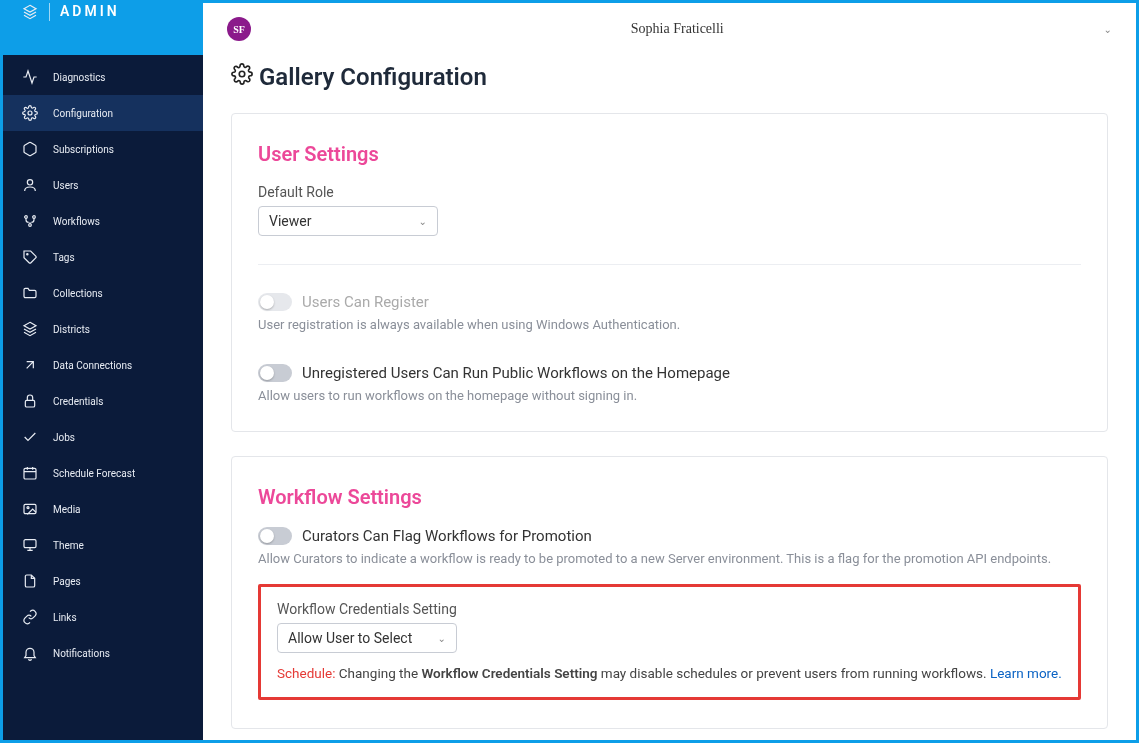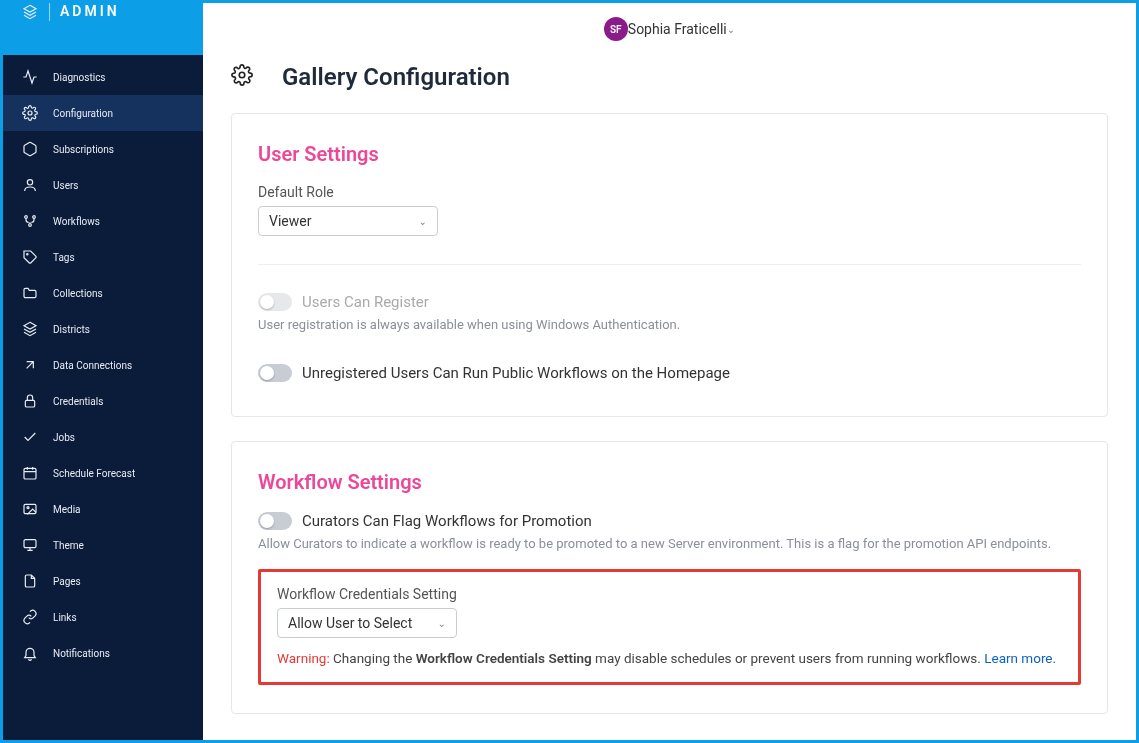--- a/index.html
+++ b/index.html
@@ -58,38 +58,39 @@
   .main {
     flex: 1;
     background: #fff;
     overflow-y: auto;
     position: relative;
   }
   .topbar {
     height: 52px;
     display: flex;
     align-items: center;
-    justify-content: center;
+    justify-content: space-between;
     padding: 0 24px;
     gap: 0;
+    font-family: Liberation Serif, serif;
   }
   .avatar {
     width: 24px; height: 24px;
     border-radius: 50%;
     background: #8b1a8b;
     color: #fff;
     font-size: 10px;
     font-weight: 600;
     display: flex; align-items:center; justify-content:center;
   }
   .user-name { font-size: 14px; color:#333; }
   .chev { color:#888; font-size:10px; }
   
   .content { padding: 0 28px 30px; }
-  .page-title-row { display:flex; align-items:center; gap:29px; margin: 8px 0 22px; }
+  .page-title-row { display:flex; align-items:flex-start; gap:6px; margin: 8px 0 22px; }
   .page-title-row svg { width:22px; height:22px; stroke:#222; fill:none; stroke-width:1.8; }
   .page-title { font-size: 24px; font-weight:600; color:#1f2a3a; }
   
   .card {
     border: 1px solid #e4e6ea;
     border-radius: 4px;
     padding: 28px 26px;
     margin-bottom: 24px;
   }
   .section-title { font-size:20px; font-weight:600; color:#ec4899; margin-bottom: 18px; }
@@ -345,20 +346,21 @@
 
         <div style="height:32px"></div>
 
         <div class="setting-block">
           <div class="toggle-row">
             <div class="toggle">
               <div class="knob"></div>
             </div>
             <span class="toggle-label">Unregistered Users Can Run Public Workflows on the Homepage</span>
           </div>
+          <div class="help-text">Allow users to run workflows on the homepage without signing in.</div>
         </div>
       </div>
 
       <div class="card">
         <h2 class="section-title">Workflow Settings</h2>
         <div class="setting-block">
           <div class="toggle-row">
             <div class="toggle">
               <div class="knob"></div>
             </div>
@@ -367,19 +369,19 @@
           <div class="help-text">Allow Curators to indicate a workflow is ready to be promoted to a new Server environment. This is a flag for the promotion API endpoints.</div>
         </div>
 
         <div class="highlight-box">
           <label class="field-label">Workflow Credentials Setting</label>
           <div class="select">
             <span>Allow User to Select</span>
             <span class="caret">⌄</span>
           </div>
           <div class="warning-line">
-            <span class="warn">Warning:</span><span> Changing the </span><span class="bold">Workflow Credentials Setting</span><span> may disable schedules or prevent users from running workflows. </span><span class="link">Learn more.</span>
+            <span class="warn">Schedule:</span><span> Changing the </span><span class="bold">Workflow Credentials Setting</span><span> may disable schedules or prevent users from running workflows. </span><span class="link">Learn more.</span>
           </div>
         </div>
       </div>
     </div>
   </main>
 </div>
 
 </body></html>

